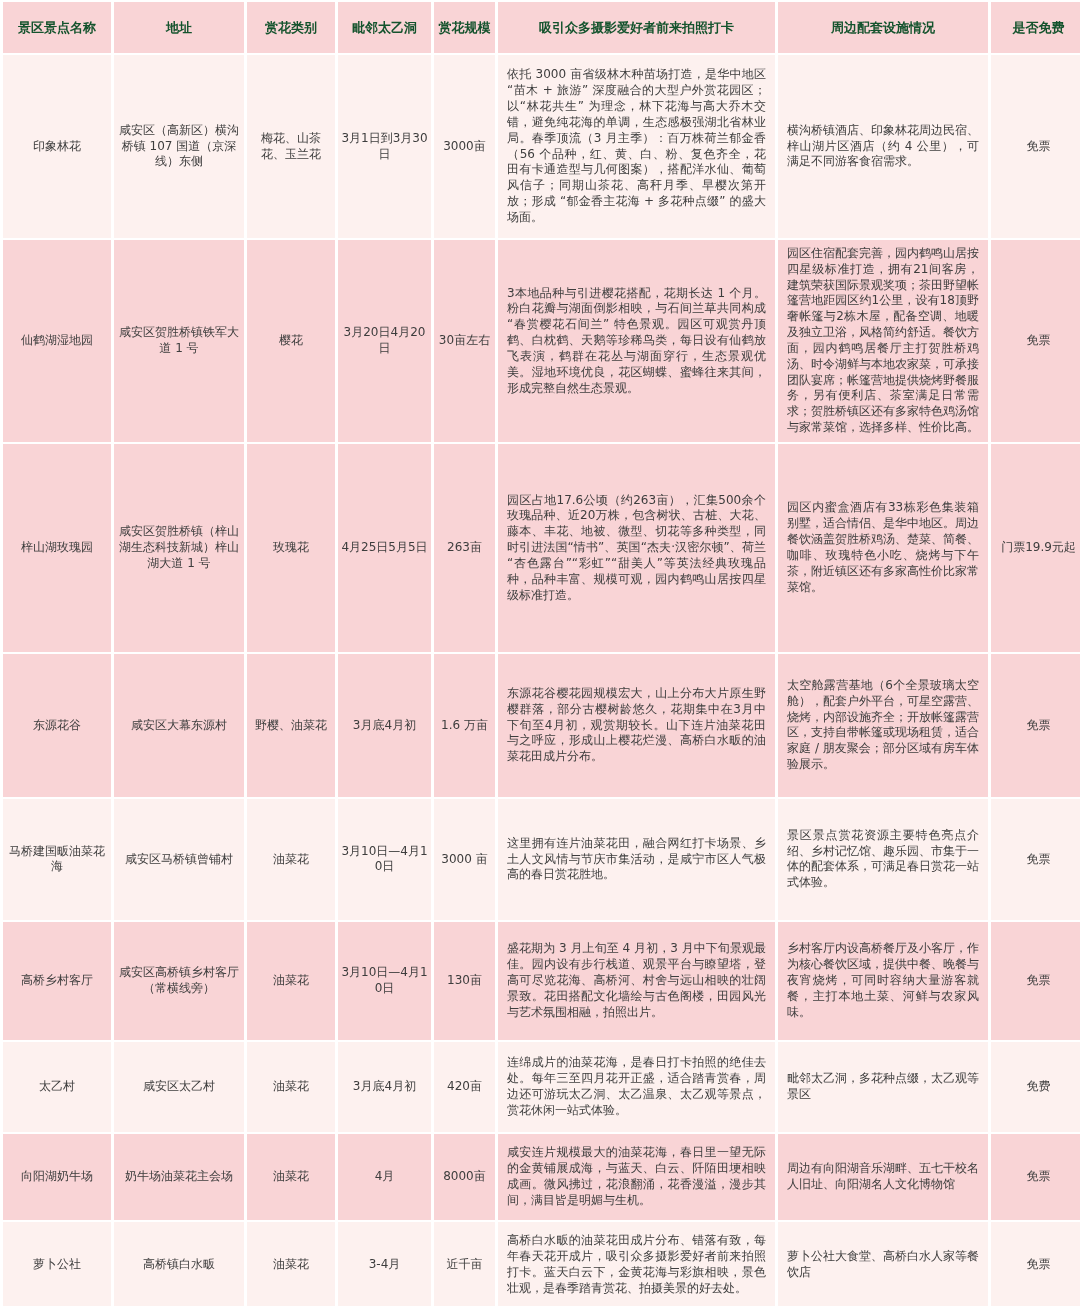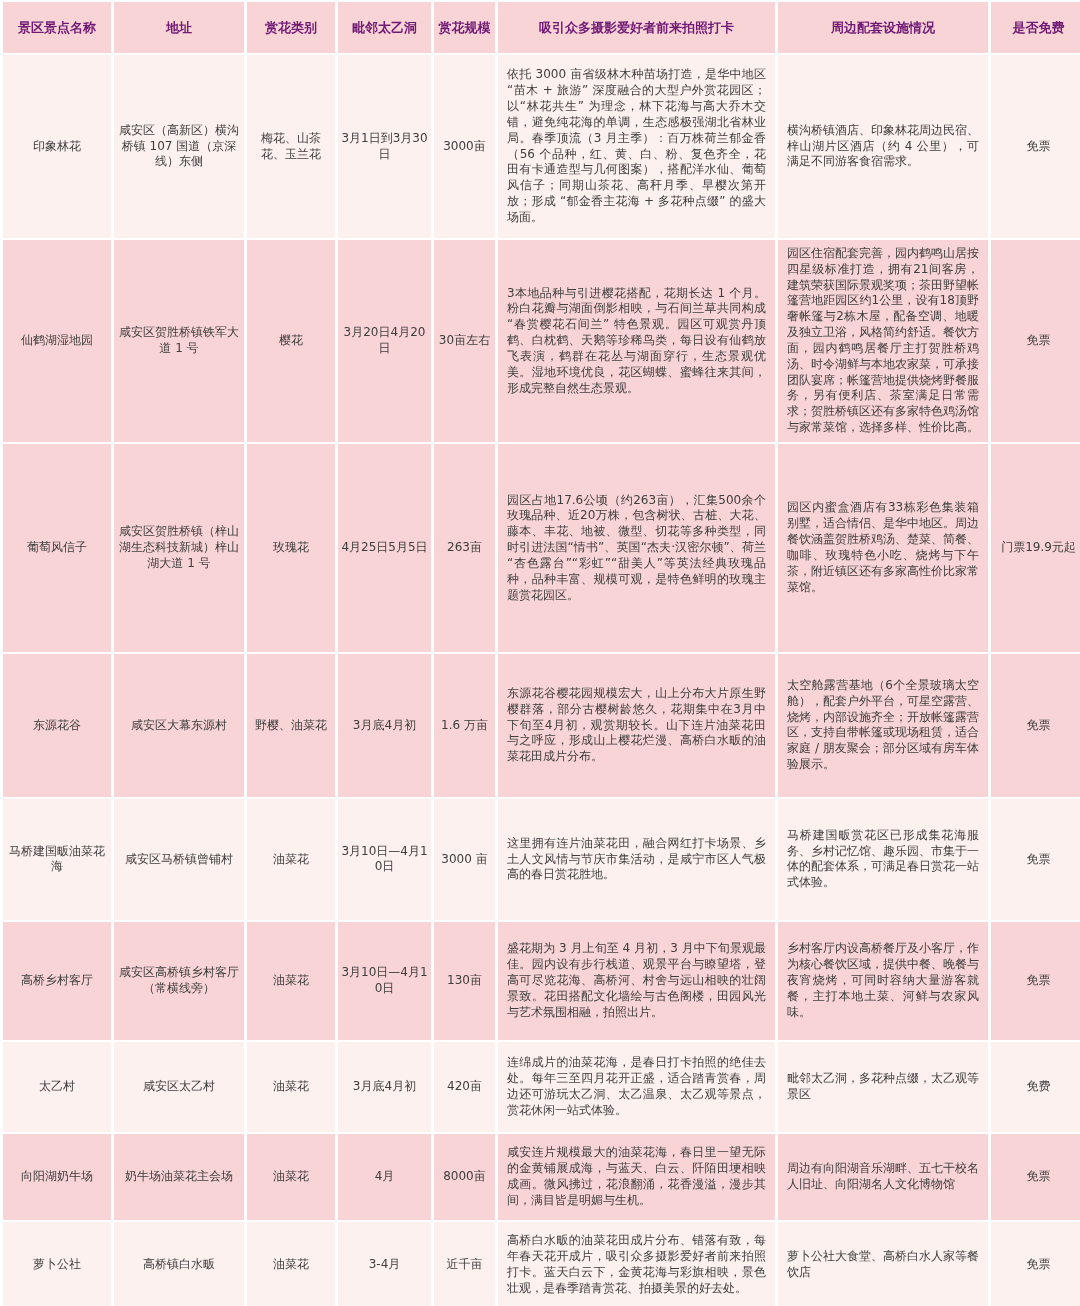--- a/index.html
+++ b/index.html
@@ -20,21 +20,21 @@
   th,td{
     overflow:hidden;
     vertical-align:middle;
     word-break:break-all;
   }
   thead th{
     font-size:13px;
     font-weight:bold;
     text-align:center;
     padding:6px 4px;
-    color:#701a75;
+    color:#14532d;
   }
   td{
     font-size:12px;
     line-height:1.32;
     padding:4px 6px;
   }
   td.center{ text-align:center; padding:4px 3px; }
   td.features, td.facilities{ text-align:justify; padding:6px 9px; }
   tr.tone-pink  th, tr.tone-pink  td{ background:var(--row-pink); }
   tr.tone-light td{ background:var(--row-light);margin-top:6px; }
@@ -80,47 +80,47 @@
         <td class="center">仙鹤湖湿地园</td>
         <td class="center">咸安区贺胜桥镇铁军大道 1 号</td>
         <td class="center">樱花</td>
         <td class="center">3月20日4月20日</td>
         <td class="center">30亩左右</td>
         <td class="features">3本地品种与引进樱花搭配，花期长达 1 个月。粉白花瓣与湖面倒影相映，与石间兰草共同构成 “春赏樱花石间兰” 特色景观。园区可观赏丹顶鹤、白枕鹤、天鹅等珍稀鸟类，每日设有仙鹤放飞表演，鹤群在花丛与湖面穿行，生态景观优美。湿地环境优良，花区蝴蝶、蜜蜂往来其间，形成完整自然生态景观。</td>
         <td class="facilities">园区住宿配套完善，园内鹤鸣山居按四星级标准打造，拥有21间客房，建筑荣获国际景观奖项；茶田野望帐篷营地距园区约1公里，设有18顶野奢帐篷与2栋木屋，配备空调、地暖及独立卫浴，风格简约舒适。餐饮方面，园内鹤鸣居餐厅主打贺胜桥鸡汤、时令湖鲜与本地农家菜，可承接团队宴席；帐篷营地提供烧烤野餐服务，另有便利店、茶室满足日常需求；贺胜桥镇区还有多家特色鸡汤馆与家常菜馆，选择多样、性价比高。</td>
         <td class="center">免票</td>
       </tr>
       <tr class="tone-pink" style="height: 208px;">
-        <td class="center">葡萄风信子</td>
+        <td class="center">梓山湖玫瑰园</td>
         <td class="center">咸安区贺胜桥镇（梓山湖生态科技新城）梓山湖大道 1 号</td>
         <td class="center">玫瑰花</td>
         <td class="center">4月25日5月5日</td>
         <td class="center">263亩</td>
-        <td class="features">园区占地17.6公顷（约263亩），汇集500余个玫瑰品种、近20万株，包含树状、古桩、大花、藤本、丰花、地被、微型、切花等多种类型，同时引进法国“情书”、英国“杰夫·汉密尔顿”、荷兰“杏色露台”“彩虹”“甜美人”等英法经典玫瑰品种，品种丰富、规模可观，是特色鲜明的玫瑰主题赏花园区。</td>
+        <td class="features">园区占地17.6公顷（约263亩），汇集500余个玫瑰品种、近20万株，包含树状、古桩、大花、藤本、丰花、地被、微型、切花等多种类型，同时引进法国“情书”、英国“杰夫·汉密尔顿”、荷兰“杏色露台”“彩虹”“甜美人”等英法经典玫瑰品种，品种丰富、规模可观，园内鹤鸣山居按四星级标准打造。</td>
         <td class="facilities">园区内蜜盒酒店有33栋彩色集装箱别墅，适合情侣、是华中地区。周边餐饮涵盖贺胜桥鸡汤、楚菜、简餐、咖啡、玫瑰特色小吃、烧烤与下午茶，附近镇区还有多家高性价比家常菜馆。</td>
         <td class="center">门票19.9元起</td>
       </tr>
       <tr class="tone-pink" style="height: 143px;">
         <td class="center">东源花谷</td>
         <td class="center">咸安区大幕东源村</td>
         <td class="center">野樱、油菜花</td>
         <td class="center">3月底4月初</td>
         <td class="center">1.6 万亩</td>
         <td class="features">东源花谷樱花园规模宏大，山上分布大片原生野樱群落，部分古樱树龄悠久，花期集中在3月中下旬至4月初，观赏期较长。山下连片油菜花田与之呼应，形成山上樱花烂漫、高桥白水畈的油菜花田成片分布。</td>
         <td class="facilities">太空舱露营基地（6个全景玻璃太空舱），配套户外平台，可星空露营、烧烤，内部设施齐全；开放帐篷露营区，支持自带帐篷或现场租赁，适合家庭 / 朋友聚会；部分区域有房车体验展示。</td>
         <td class="center">免票</td>
       </tr>
       <tr class="tone-light" style="height: 121px;">
         <td class="center">马桥建国畈油菜花海</td>
         <td class="center">咸安区马桥镇曾铺村</td>
         <td class="center">油菜花</td>
         <td class="center">3月10日—4月10日</td>
         <td class="center">3000 亩</td>
         <td class="features">这里拥有连片油菜花田，融合网红打卡场景、乡土人文风情与节庆市集活动，是咸宁市区人气极高的春日赏花胜地。</td>
-        <td class="facilities">马桥建国畈赏花区已形成集花海服务、乡村记忆馆、趣乐园、市集于一体的配套体系，可满足春日赏花一站式体验。</td>
+        <td class="facilities">景区景点赏花资源主要特色亮点介绍、乡村记忆馆、趣乐园、市集于一体的配套体系，可满足春日赏花一站式体验。</td>
         <td class="center">免票</td>
       </tr>
       <tr class="tone-pink" style="height: 118px;">
         <td class="center">高桥乡村客厅</td>
         <td class="center">咸安区高桥镇乡村客厅（常横线旁）</td>
         <td class="center">油菜花</td>
         <td class="center">3月10日—4月10日</td>
         <td class="center">130亩</td>
         <td class="features">盛花期为 3 月上旬至 4 月初，3 月中下旬景观最佳。园内设有步行栈道、观景平台与瞭望塔，登高可尽览花海、高桥河、村舍与远山相映的壮阔景致。花田搭配文化墙绘与古色阁楼，田园风光与艺术氛围相融，拍照出片。</td>
         <td class="facilities">乡村客厅内设高桥餐厅及小客厅，作为核心餐饮区域，提供中餐、晚餐与夜宵烧烤，可同时容纳大量游客就餐，主打本地土菜、河鲜与农家风味。</td>

